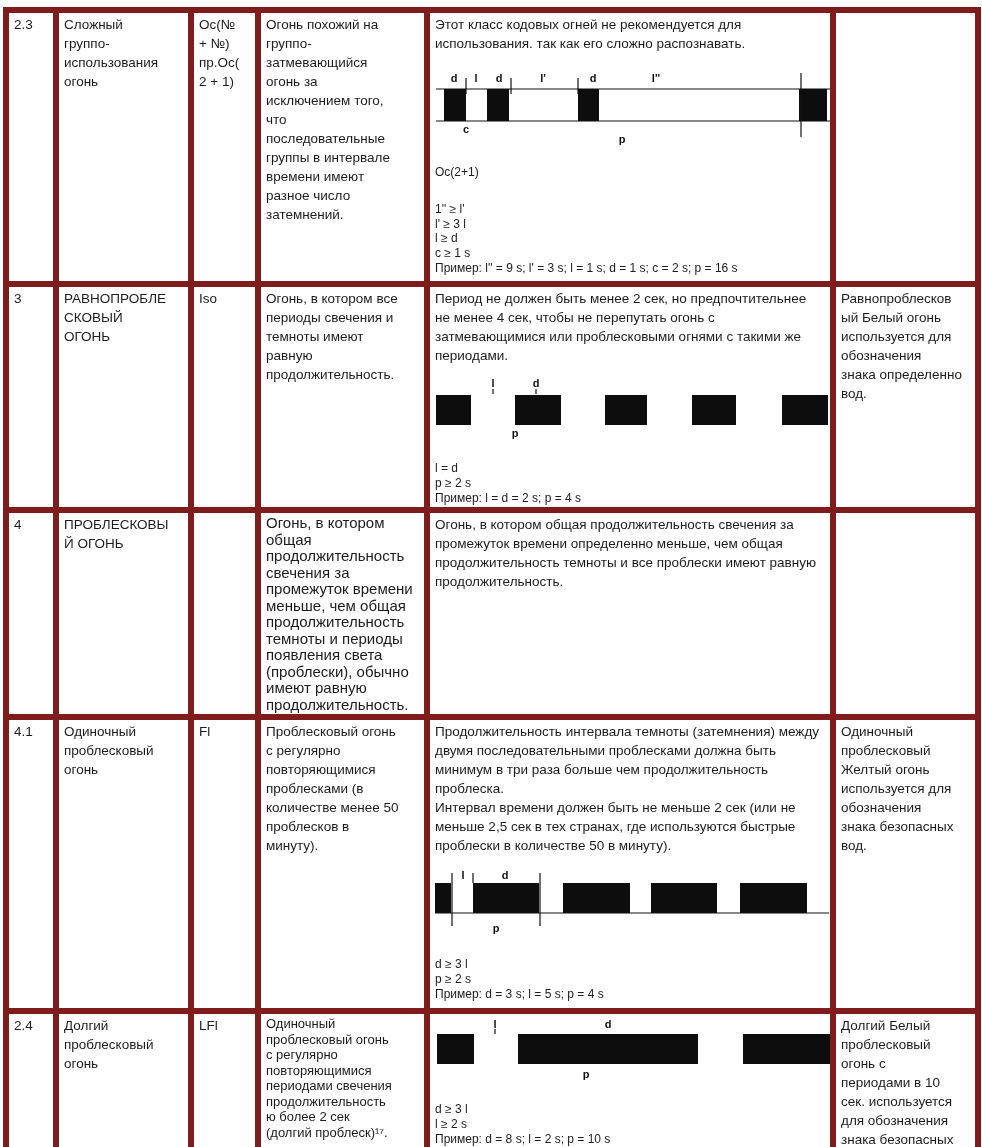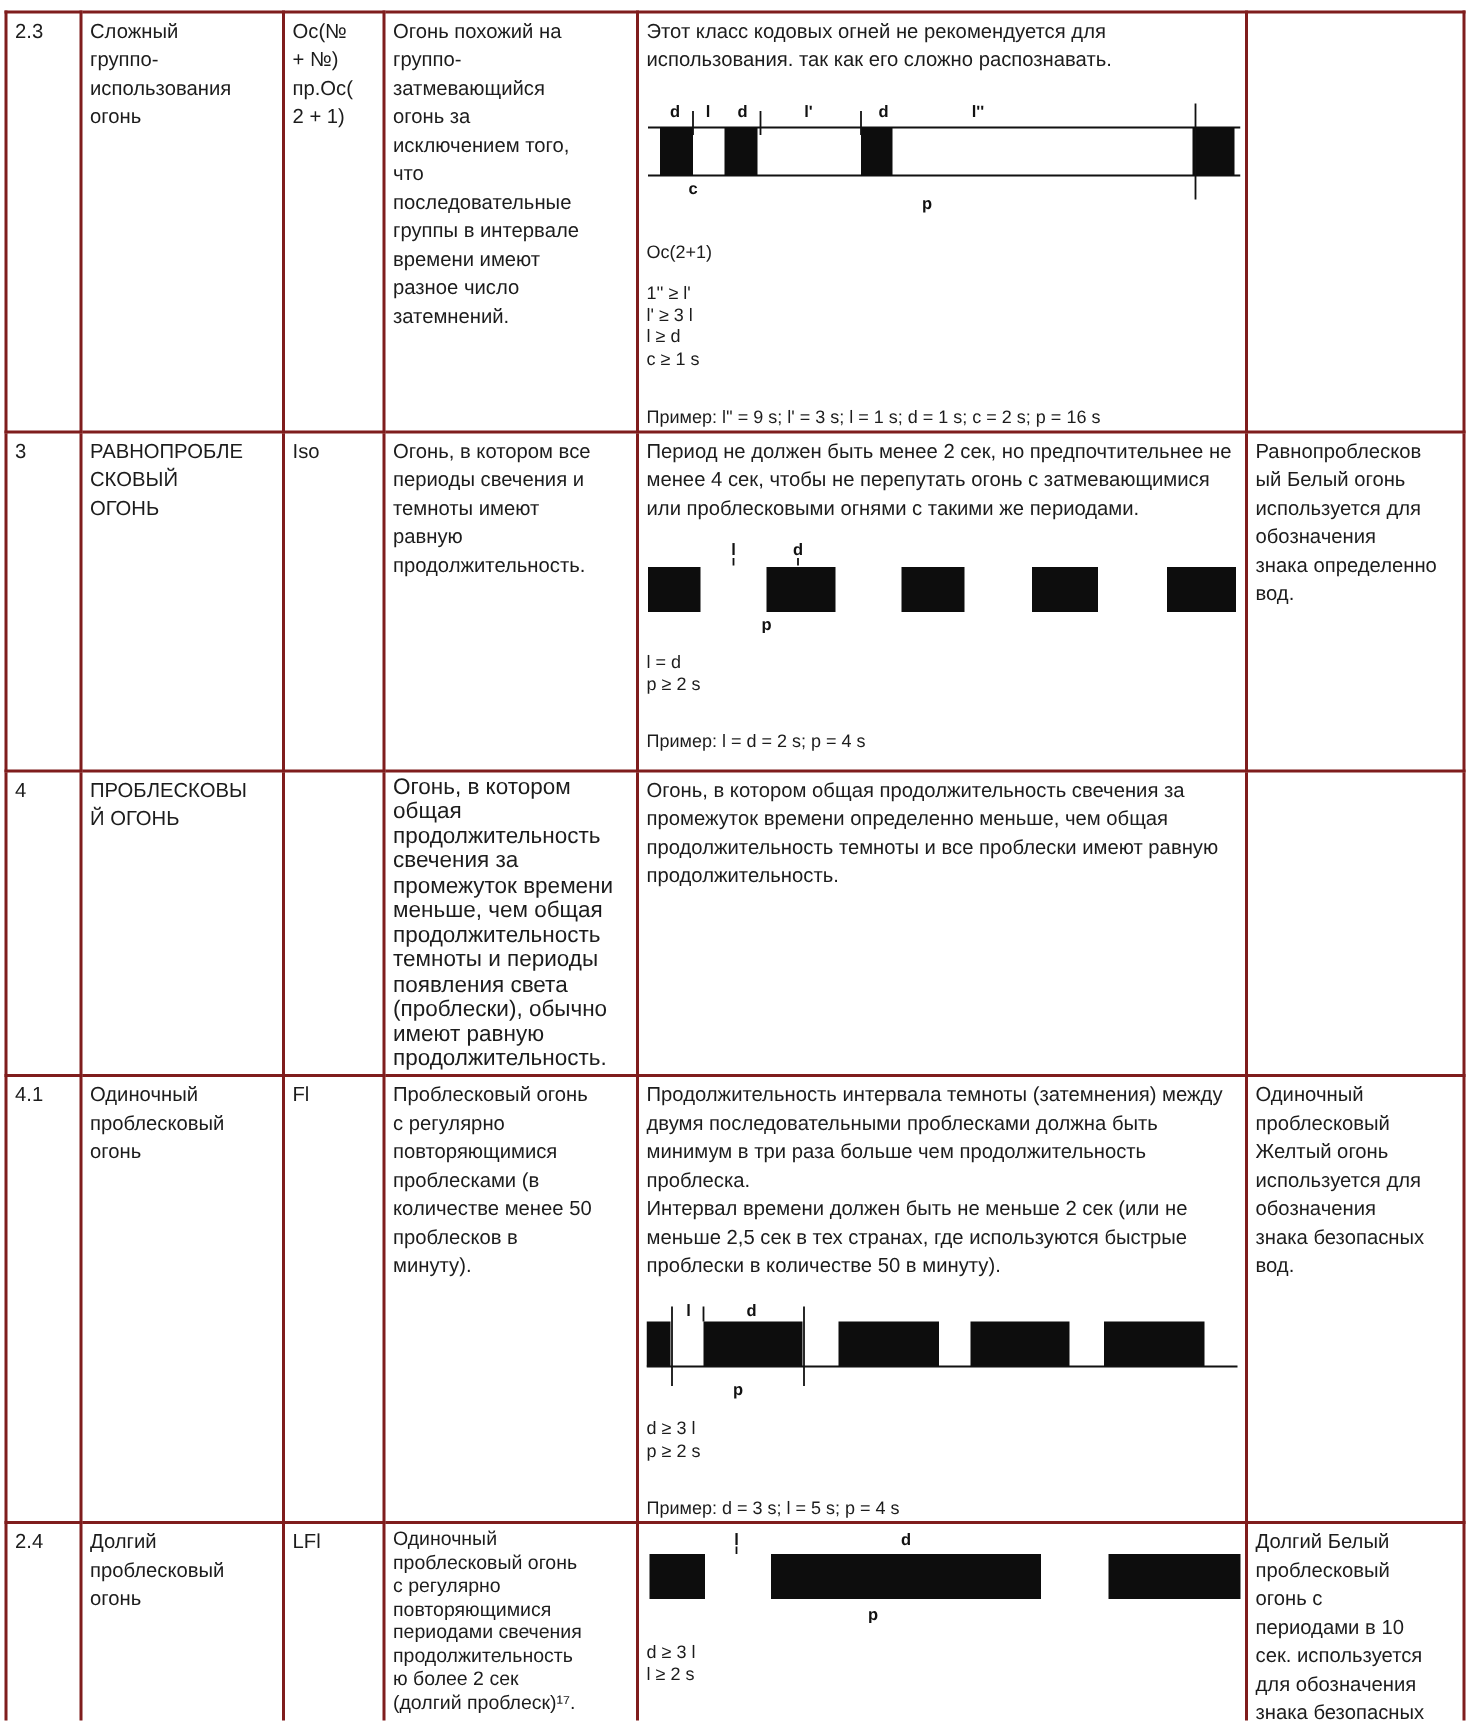--- a/index.html
+++ b/index.html
@@ -1,31 +1,31 @@
 <!DOCTYPE html>
 <html><head>
 <meta charset="utf-8">
 <style>
   html,body{margin:0;padding:0}
   body{width:982px;height:1147px;overflow:hidden;background:#fff;color:#1c1c1c;
        font-family:"Liberation Sans","DejaVu Sans",sans-serif;}
   table.t{border-collapse:collapse;table-layout:fixed;width:972px;margin:7px 0 0 3px}
-  .t td{border:2px solid #7f1d1d;vertical-align:top;padding:2px 6px 1px 5px;
+  .t td{border:6px solid #7f1d1d;vertical-align:top;padding:2px 6px 1px 5px;
         font-size:13.5px;line-height:19px;overflow:hidden;word-wrap:break-word;overflow-wrap:break-word}
   col.c1{width:50px}col.c2{width:135px}col.c3{width:67px}
   col.c4{width:169px}col.c5{width:406px}col.c6{width:145px}
   tr.r1{height:274px}tr.r2{height:226px}tr.r3{height:200px}
   tr.r4{height:294px}tr.r5{height:128px}
   .pre{white-space:pre-line}
   .lh165{line-height:16.5px;font-size:15px}
   .lh155{line-height:15.5px;font-size:13px}
   .small{font-size:12px;line-height:14.8px}
   .code{margin-top:16px}
-  .formulas{margin-top:12px}
-  .example{margin-top:24px}
+  .formulas{margin-top:22px}
+  .example{margin-top:0}
   svg.dg{display:block}
   .dgA{margin-top:16px}.dgB{margin-top:12px}.dgC{margin-top:14px}.dgD{margin-top:2px}
   .dl{font-size:11px;font-weight:bold;fill:#111;text-anchor:middle;
       font-family:"Liberation Sans","DejaVu Sans",sans-serif}
   .dg line{stroke:#111;stroke-width:1.2}
   .dg rect.b{fill:#0d0d0d}
   .dg rect.w{fill:#ffffff}
 </style>
 </head>
 <body>

